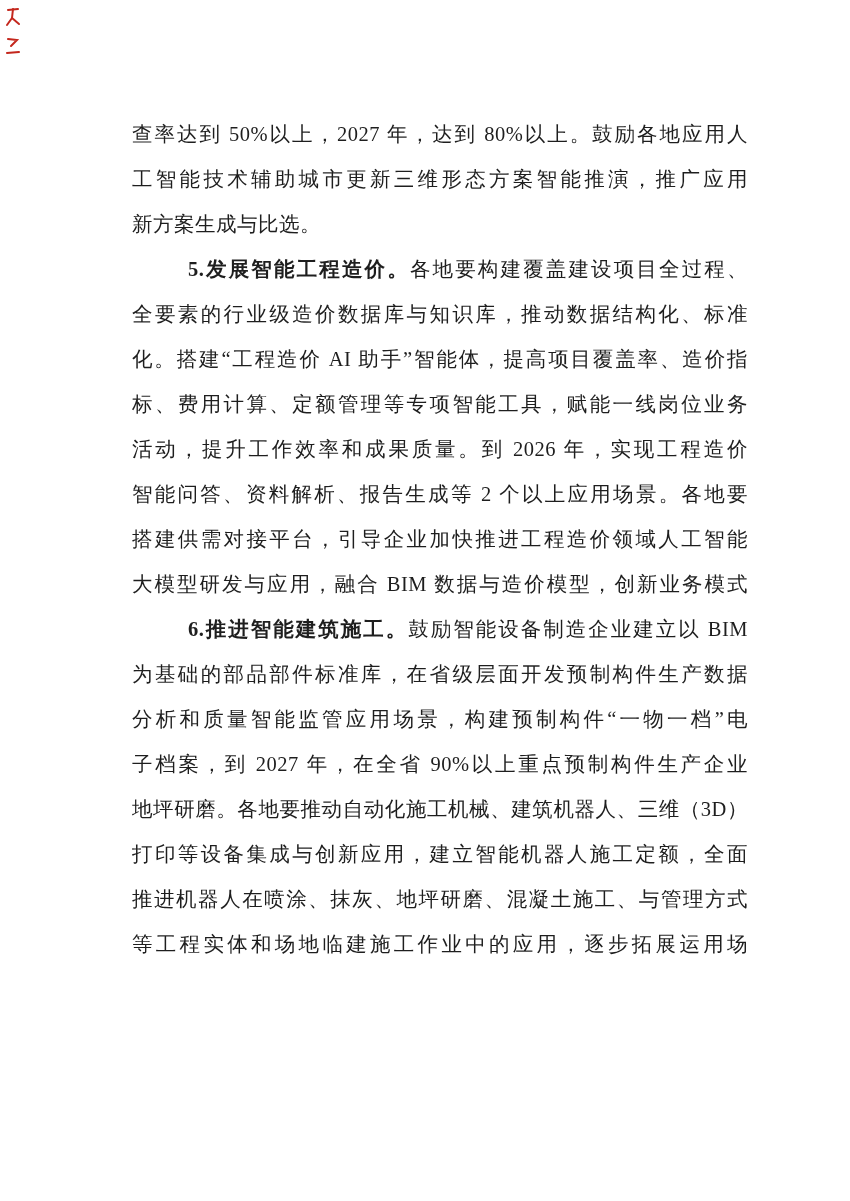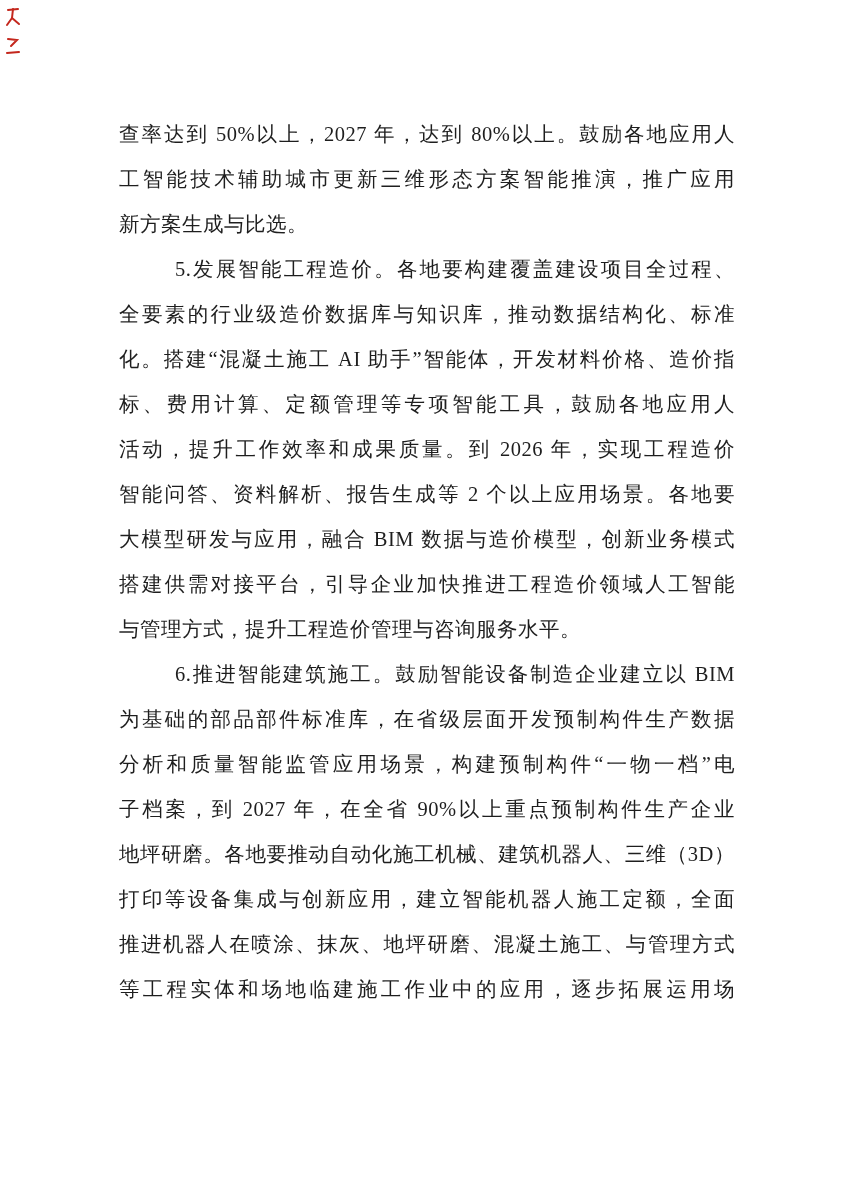--- a/index.html
+++ b/index.html
@@ -23,21 +23,21 @@
     width: 22px;
     display: flex;
     flex-direction: column;
     gap: 8px;
   }
   .corner-marks svg {
     display: block;
   }
   .text-block {
     position: absolute;
-    left: 119px;
+    left: 132px;
     top: 112px;
     width: 616px;
   }
   .line {
     height: 45px;
     line-height: 45px;
     font-size: 20.5px;
     letter-spacing: 0.5px;
     text-align: justify;
     text-align-last: justify;
@@ -45,21 +45,21 @@
     overflow: hidden;
     color: #1e1e1e;
   }
   .line.para-end {
     text-align-last: left;
   }
   .line.indent {
     text-indent: 56px;
   }
   .line .lead-bold {
-    font-weight: normal;
+    font-weight: bold;
   }
 </style>
 </head>
 <body>
 
 <div class="page">
 
   <div class="corner-marks">
     <span style="color: rgb(196, 39, 29);">
       <svg width="16" height="22" viewBox="0 0 16 22" fill="none" stroke="currentColor" stroke-width="2" stroke-linecap="round">
@@ -75,27 +75,26 @@
       </svg>
     </span>
   </div>
 
   <div class="text-block">
       <div class="line"><span class="lead-bold"></span><span>查率达到 50%以上，2027 年，达到 80%以上。鼓励各地应用人</span></div>
       <div class="line"><span class="lead-bold"></span><span>工智能技术辅助城市更新三维形态方案智能推演，推广应用</span></div>
       <div class="line para-end"><span class="lead-bold"></span><span>新方案生成与比选。</span></div>
       <div class="line indent"><span class="lead-bold">5.发展智能工程造价。</span><span>各地要构建覆盖建设项目全过程、</span></div>
       <div class="line"><span class="lead-bold"></span><span>全要素的行业级造价数据库与知识库，推动数据结构化、标准</span></div>
-      <div class="line"><span class="lead-bold"></span><span>化。搭建“混凝土施工 AI 助手”智能体，开发材料价格、造价指</span></div>
-      <div class="line"><span class="lead-bold"></span><span>标、费用计算、定额管理等专项智能工具，鼓励各地应用人</span></div>
+      <div class="line"><span class="lead-bold"></span><span>化。搭建“工程造价 AI 助手”智能体，提高项目覆盖率、造价指</span></div>
+      <div class="line"><span class="lead-bold"></span><span>标、费用计算、定额管理等专项智能工具，赋能一线岗位业务</span></div>
       <div class="line"><span class="lead-bold"></span><span>活动，提升工作效率和成果质量。到 2026 年，实现工程造价</span></div>
       <div class="line"><span class="lead-bold"></span><span>智能问答、资料解析、报告生成等 2 个以上应用场景。各地要</span></div>
+      <div class="line"><span class="lead-bold"></span><span>搭建供需对接平台，引导企业加快推进工程造价领域人工智能</span></div>
       <div class="line"><span class="lead-bold"></span><span>大模型研发与应用，融合 BIM 数据与造价模型，创新业务模式</span></div>
-      <div class="line"><span class="lead-bold"></span><span>搭建供需对接平台，引导企业加快推进工程造价领域人工智能</span></div>
-      <div class="line para-end"><span class="lead-bold"></span><span>与管理方式，提升工程造价管理与咨询服务水平。</span></div>
       <div class="line indent"><span class="lead-bold">6.推进智能建筑施工。</span><span>鼓励智能设备制造企业建立以 BIM</span></div>
       <div class="line"><span class="lead-bold"></span><span>为基础的部品部件标准库，在省级层面开发预制构件生产数据</span></div>
       <div class="line"><span class="lead-bold"></span><span>分析和质量智能监管应用场景，构建预制构件“一物一档”电</span></div>
       <div class="line"><span class="lead-bold"></span><span>子档案，到 2027 年，在全省 90%以上重点预制构件生产企业</span></div>
       <div class="line"><span class="lead-bold"></span><span>地坪研磨。各地要推动自动化施工机械、建筑机器人、三维（3D）</span></div>
       <div class="line"><span class="lead-bold"></span><span>打印等设备集成与创新应用，建立智能机器人施工定额，全面</span></div>
       <div class="line"><span class="lead-bold"></span><span>推进机器人在喷涂、抹灰、地坪研磨、混凝土施工、与管理方式</span></div>
       <div class="line"><span class="lead-bold"></span><span>等工程实体和场地临建施工作业中的应用，逐步拓展运用场</span></div>
     </div>
 

